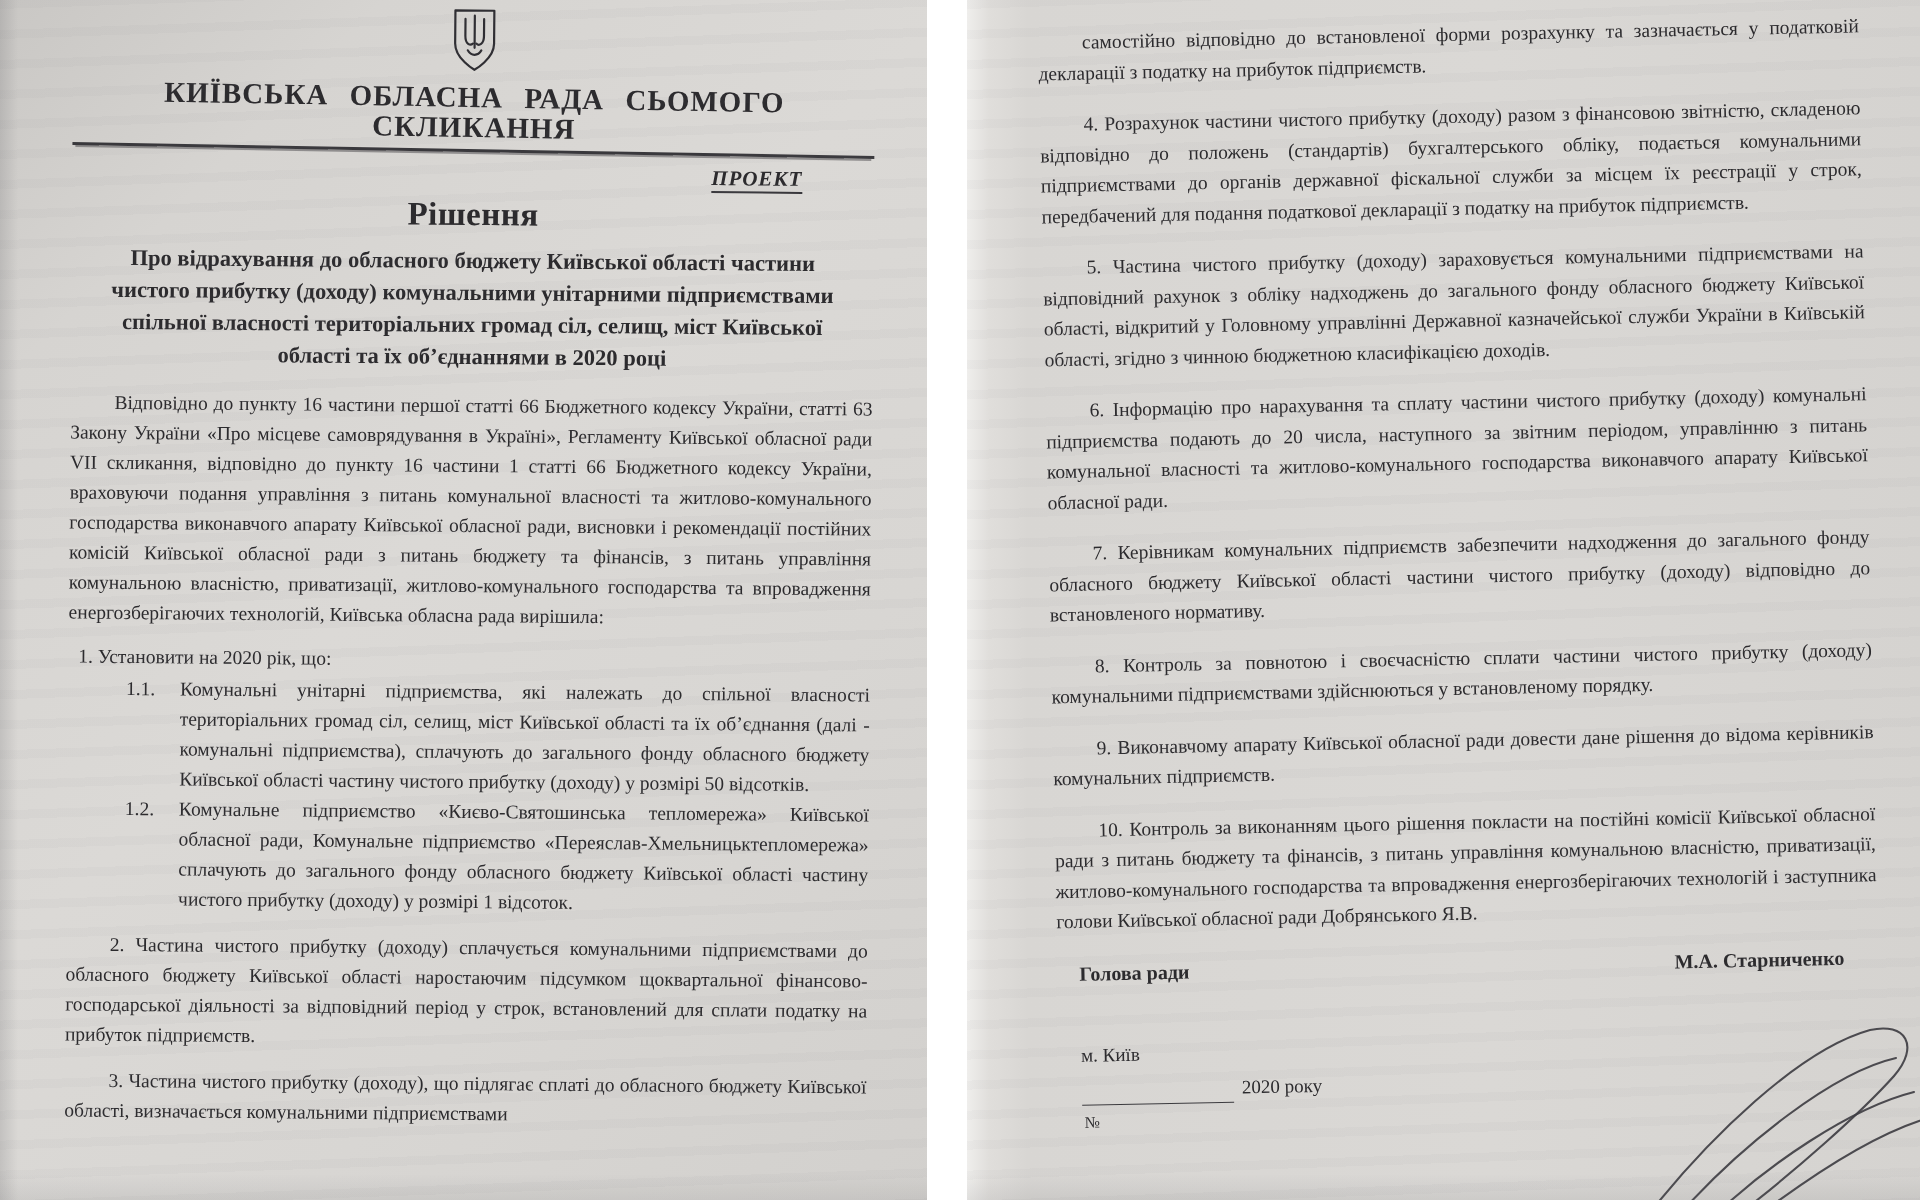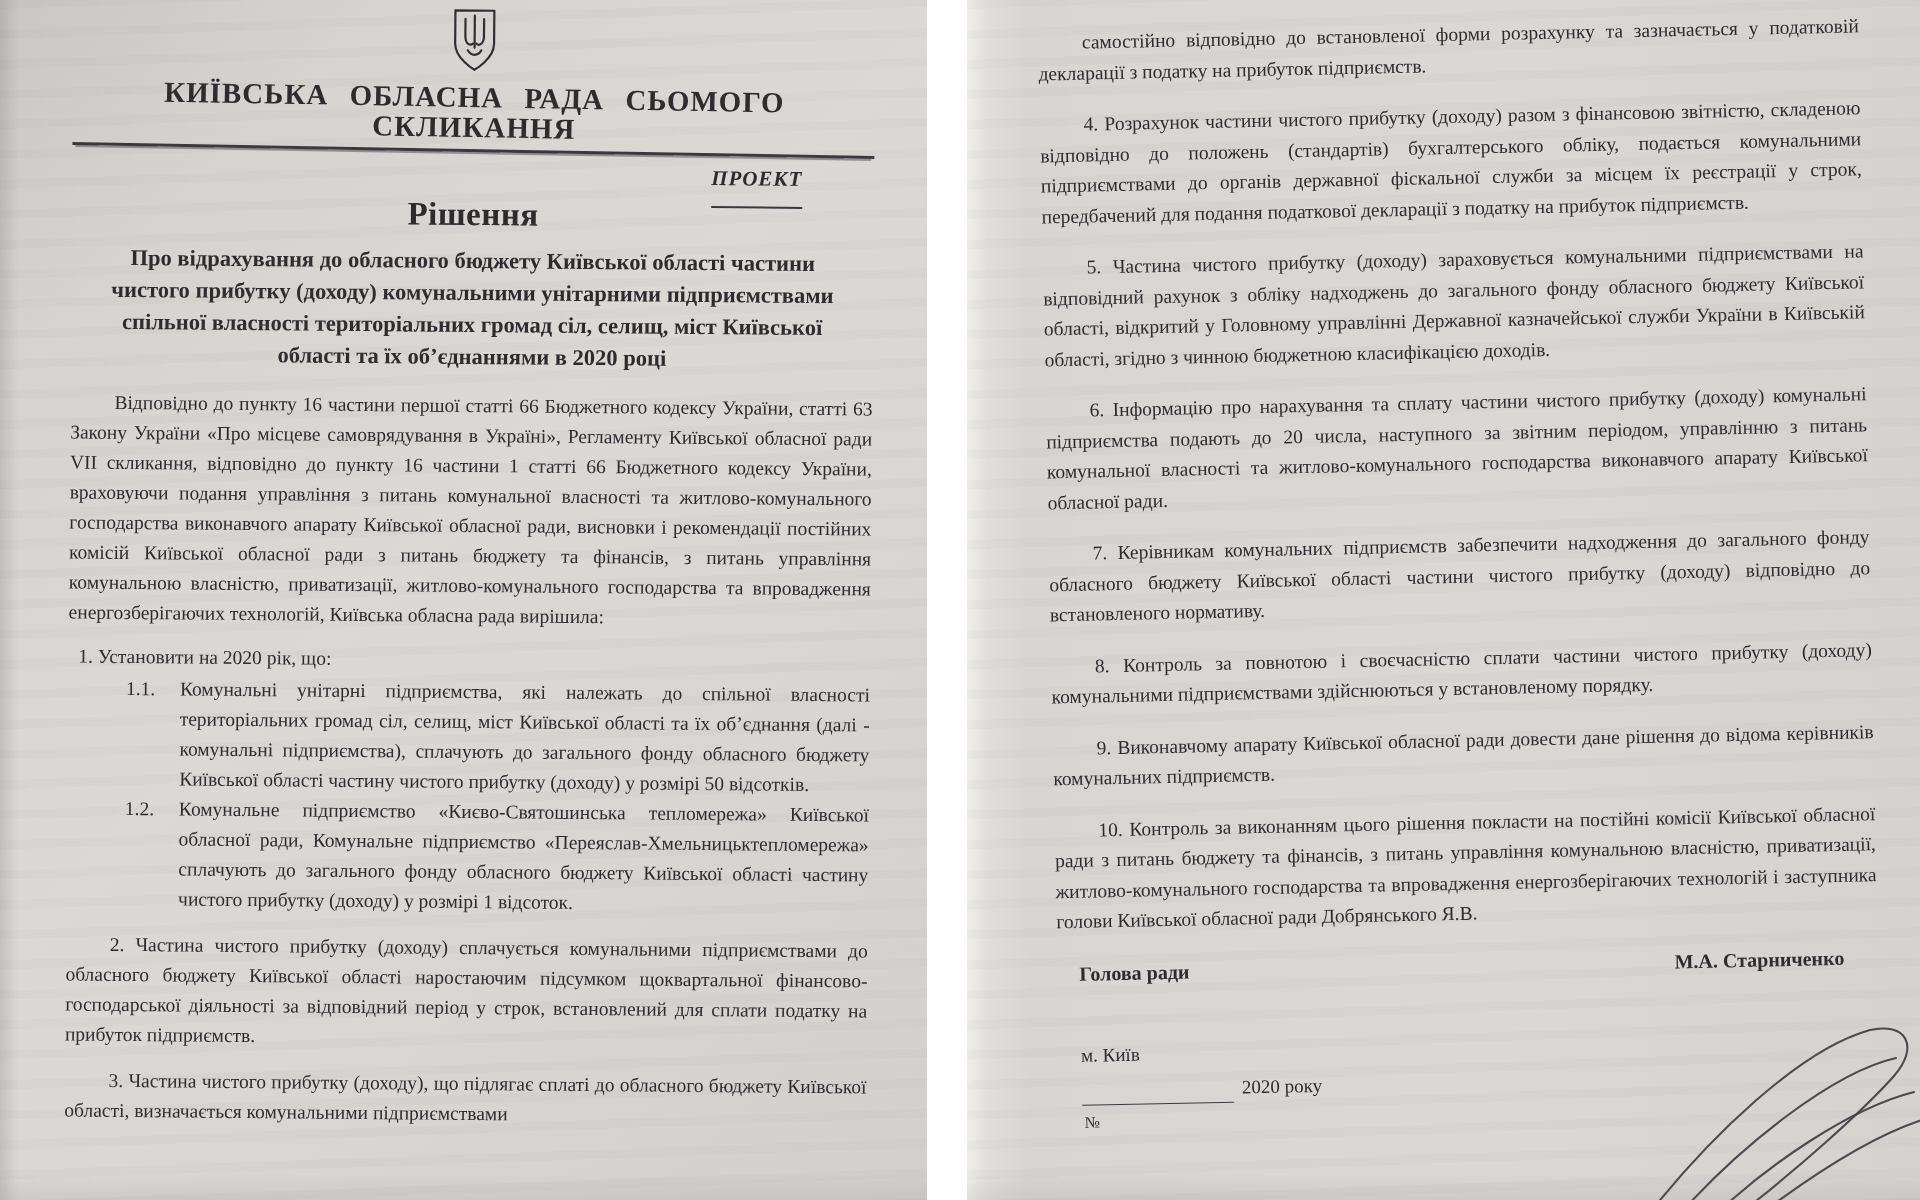--- a/index.html
+++ b/index.html
@@ -52,21 +52,21 @@
     font-weight: bold; text-align: center; font-size: 29px; letter-spacing: 1px;
     word-spacing: 13px; padding-bottom: 7px;
     border-bottom: 3px solid #39383c;
     box-shadow: 0 5px 0 -3px rgba(57,56,60,.45);
     transform: rotate(0.5deg);
   }
   .draft {
     text-align: right; font-weight: bold; font-style: italic; font-size: 21px;
     margin: 9px 72px 4px 0; letter-spacing: 1px;
   }
-  .draft span { border-bottom: 2px solid #39383c; padding-bottom: 16px; margin-left: 42px; }
+  .draft span { border-bottom: 2px solid #39383c; padding-bottom: 1px; margin-left: 42px; }
   .doc-type { text-align: center; font-weight: bold; font-size: 33px; margin: 8px 0 16px 0; letter-spacing: .5px; }
   .doc-title {
     font-weight: bold; text-align: center; font-size: 22.5px; line-height: 32px;
     padding: 0 22px; margin-bottom: 18px;
   }
   .para { text-align: justify; text-indent: 44px; }
   .preamble { margin-bottom: 14px; }
   .clause-lead { text-indent: 10px; margin-bottom: 2px; }
   .subclause { display: flex; margin-left: 58px; }
   .subclause .num { flex: 0 0 54px; font-weight: normal; }

